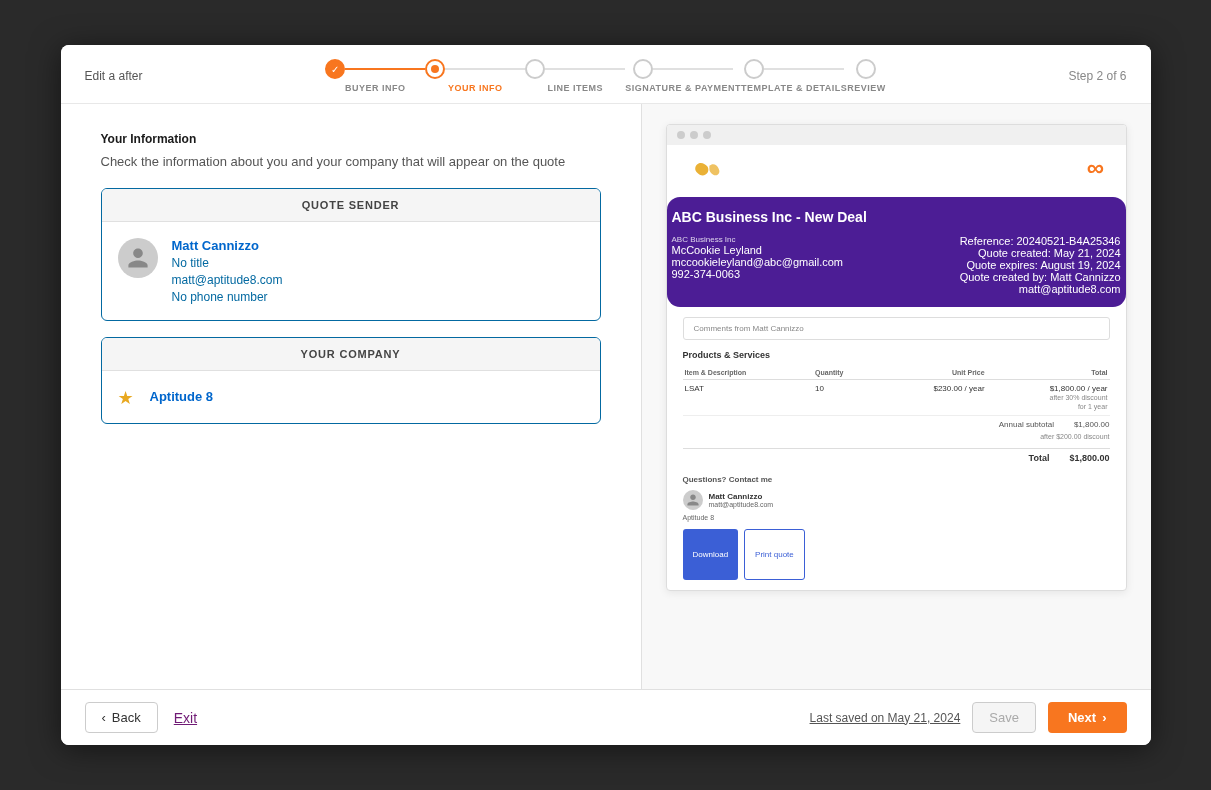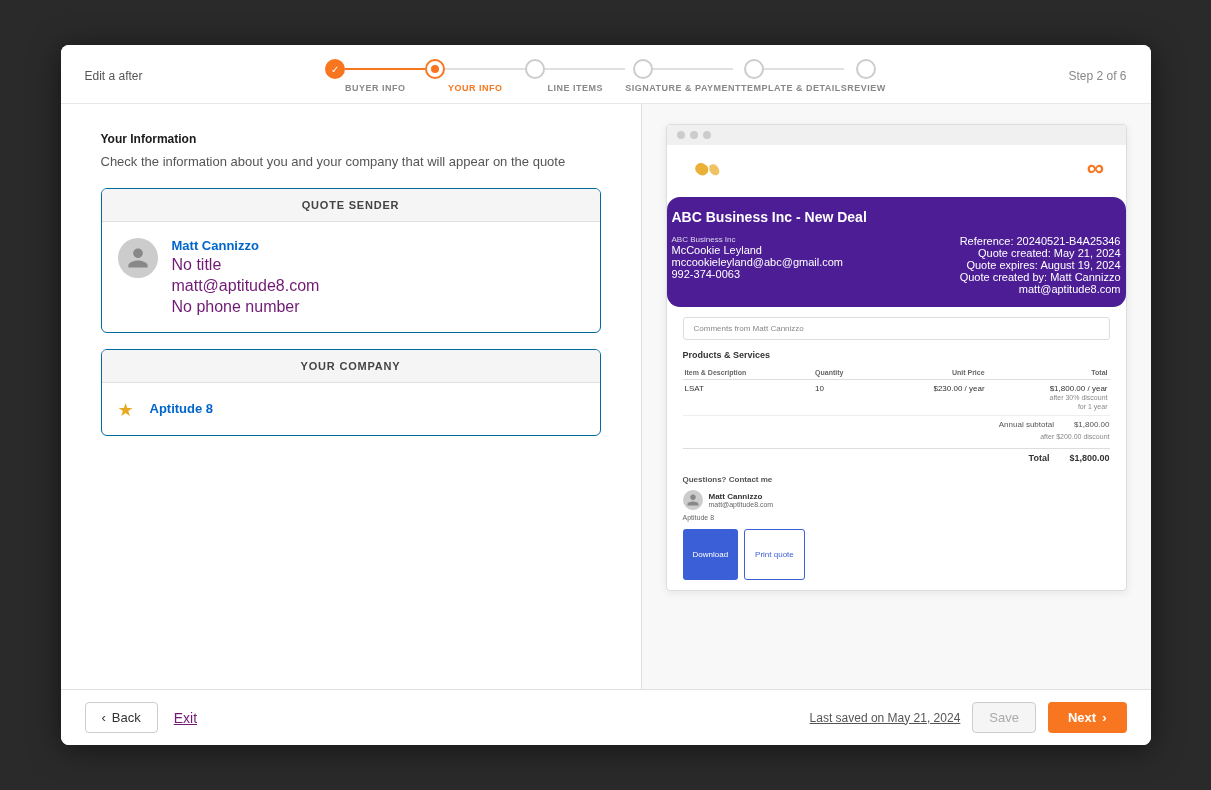--- a/index.html
+++ b/index.html
@@ -184,22 +184,22 @@
       flex-direction: column;
       gap: 3px;
     }
     .sender-name {
       color: #0066cc;
       font-size: 13px;
       font-weight: 600;
       cursor: pointer;
     }
     .sender-detail {
-      font-size: 16px;
-      color: #701a75;
+      font-size: 12px;
+      color: #0369a1;
     }
     
     .company-body {
       padding: 16px;
       display: flex;
       align-items: center;
       gap: 12px;
     }
     .company-icon {
       width: 20px;

